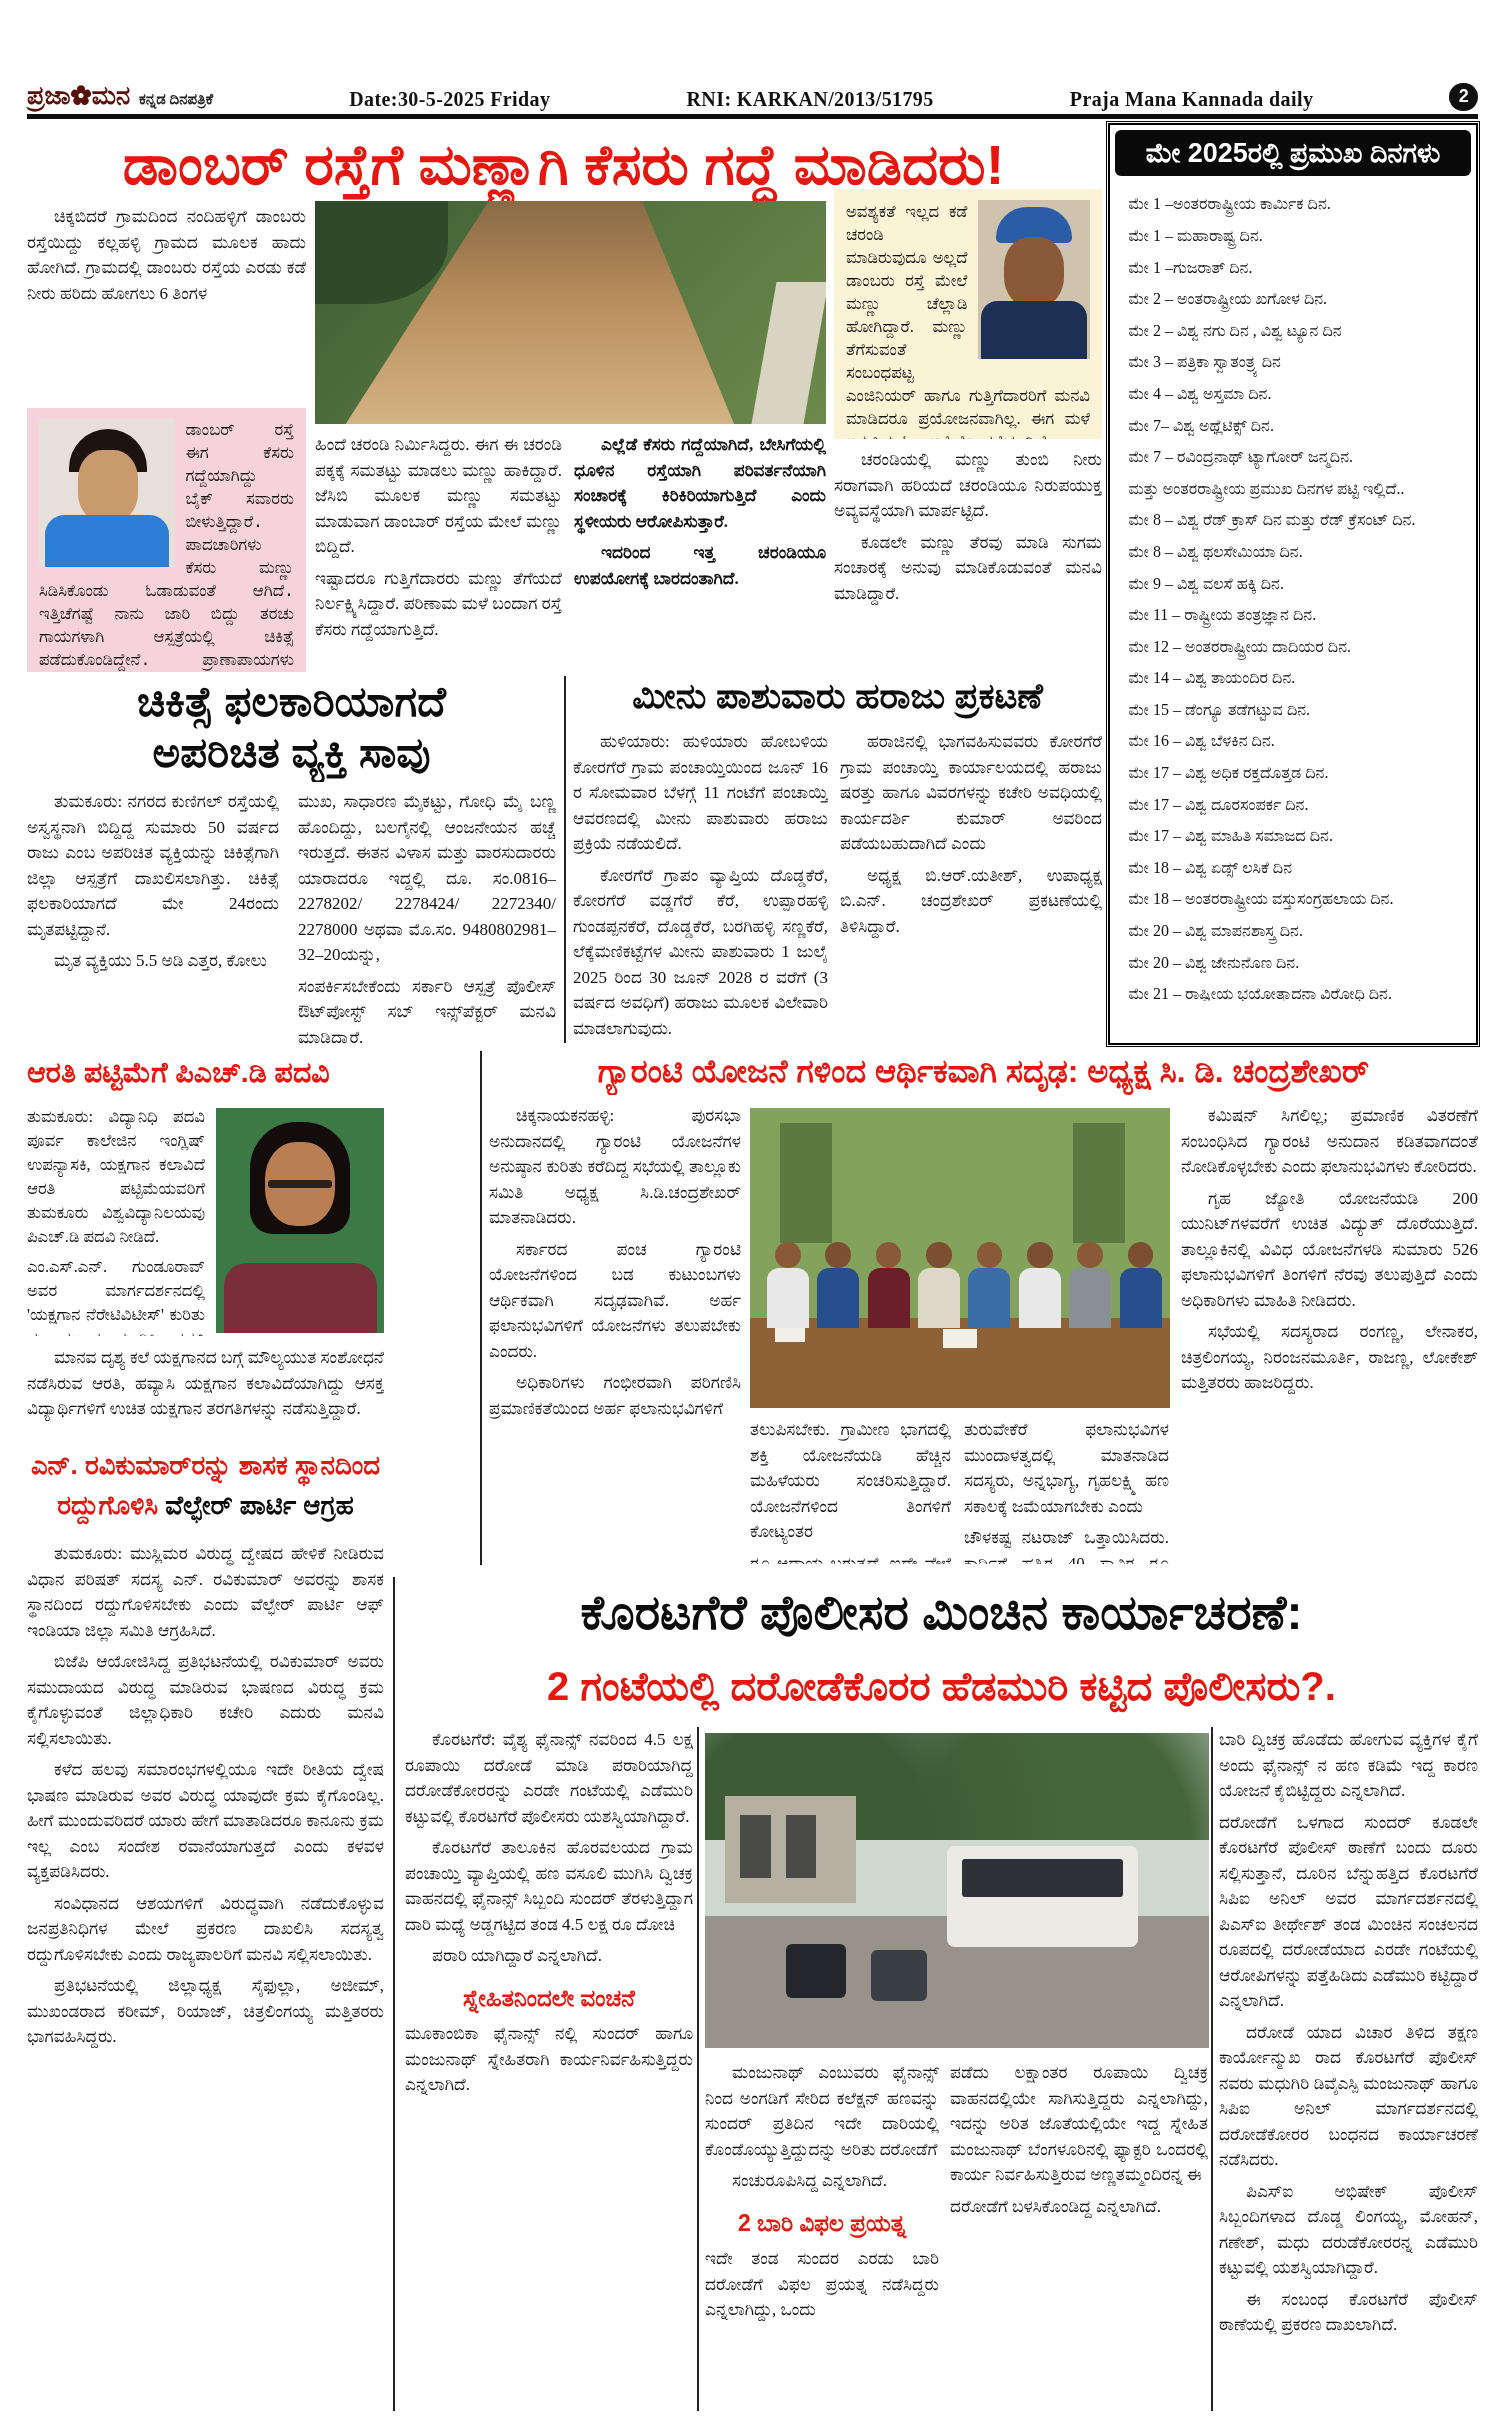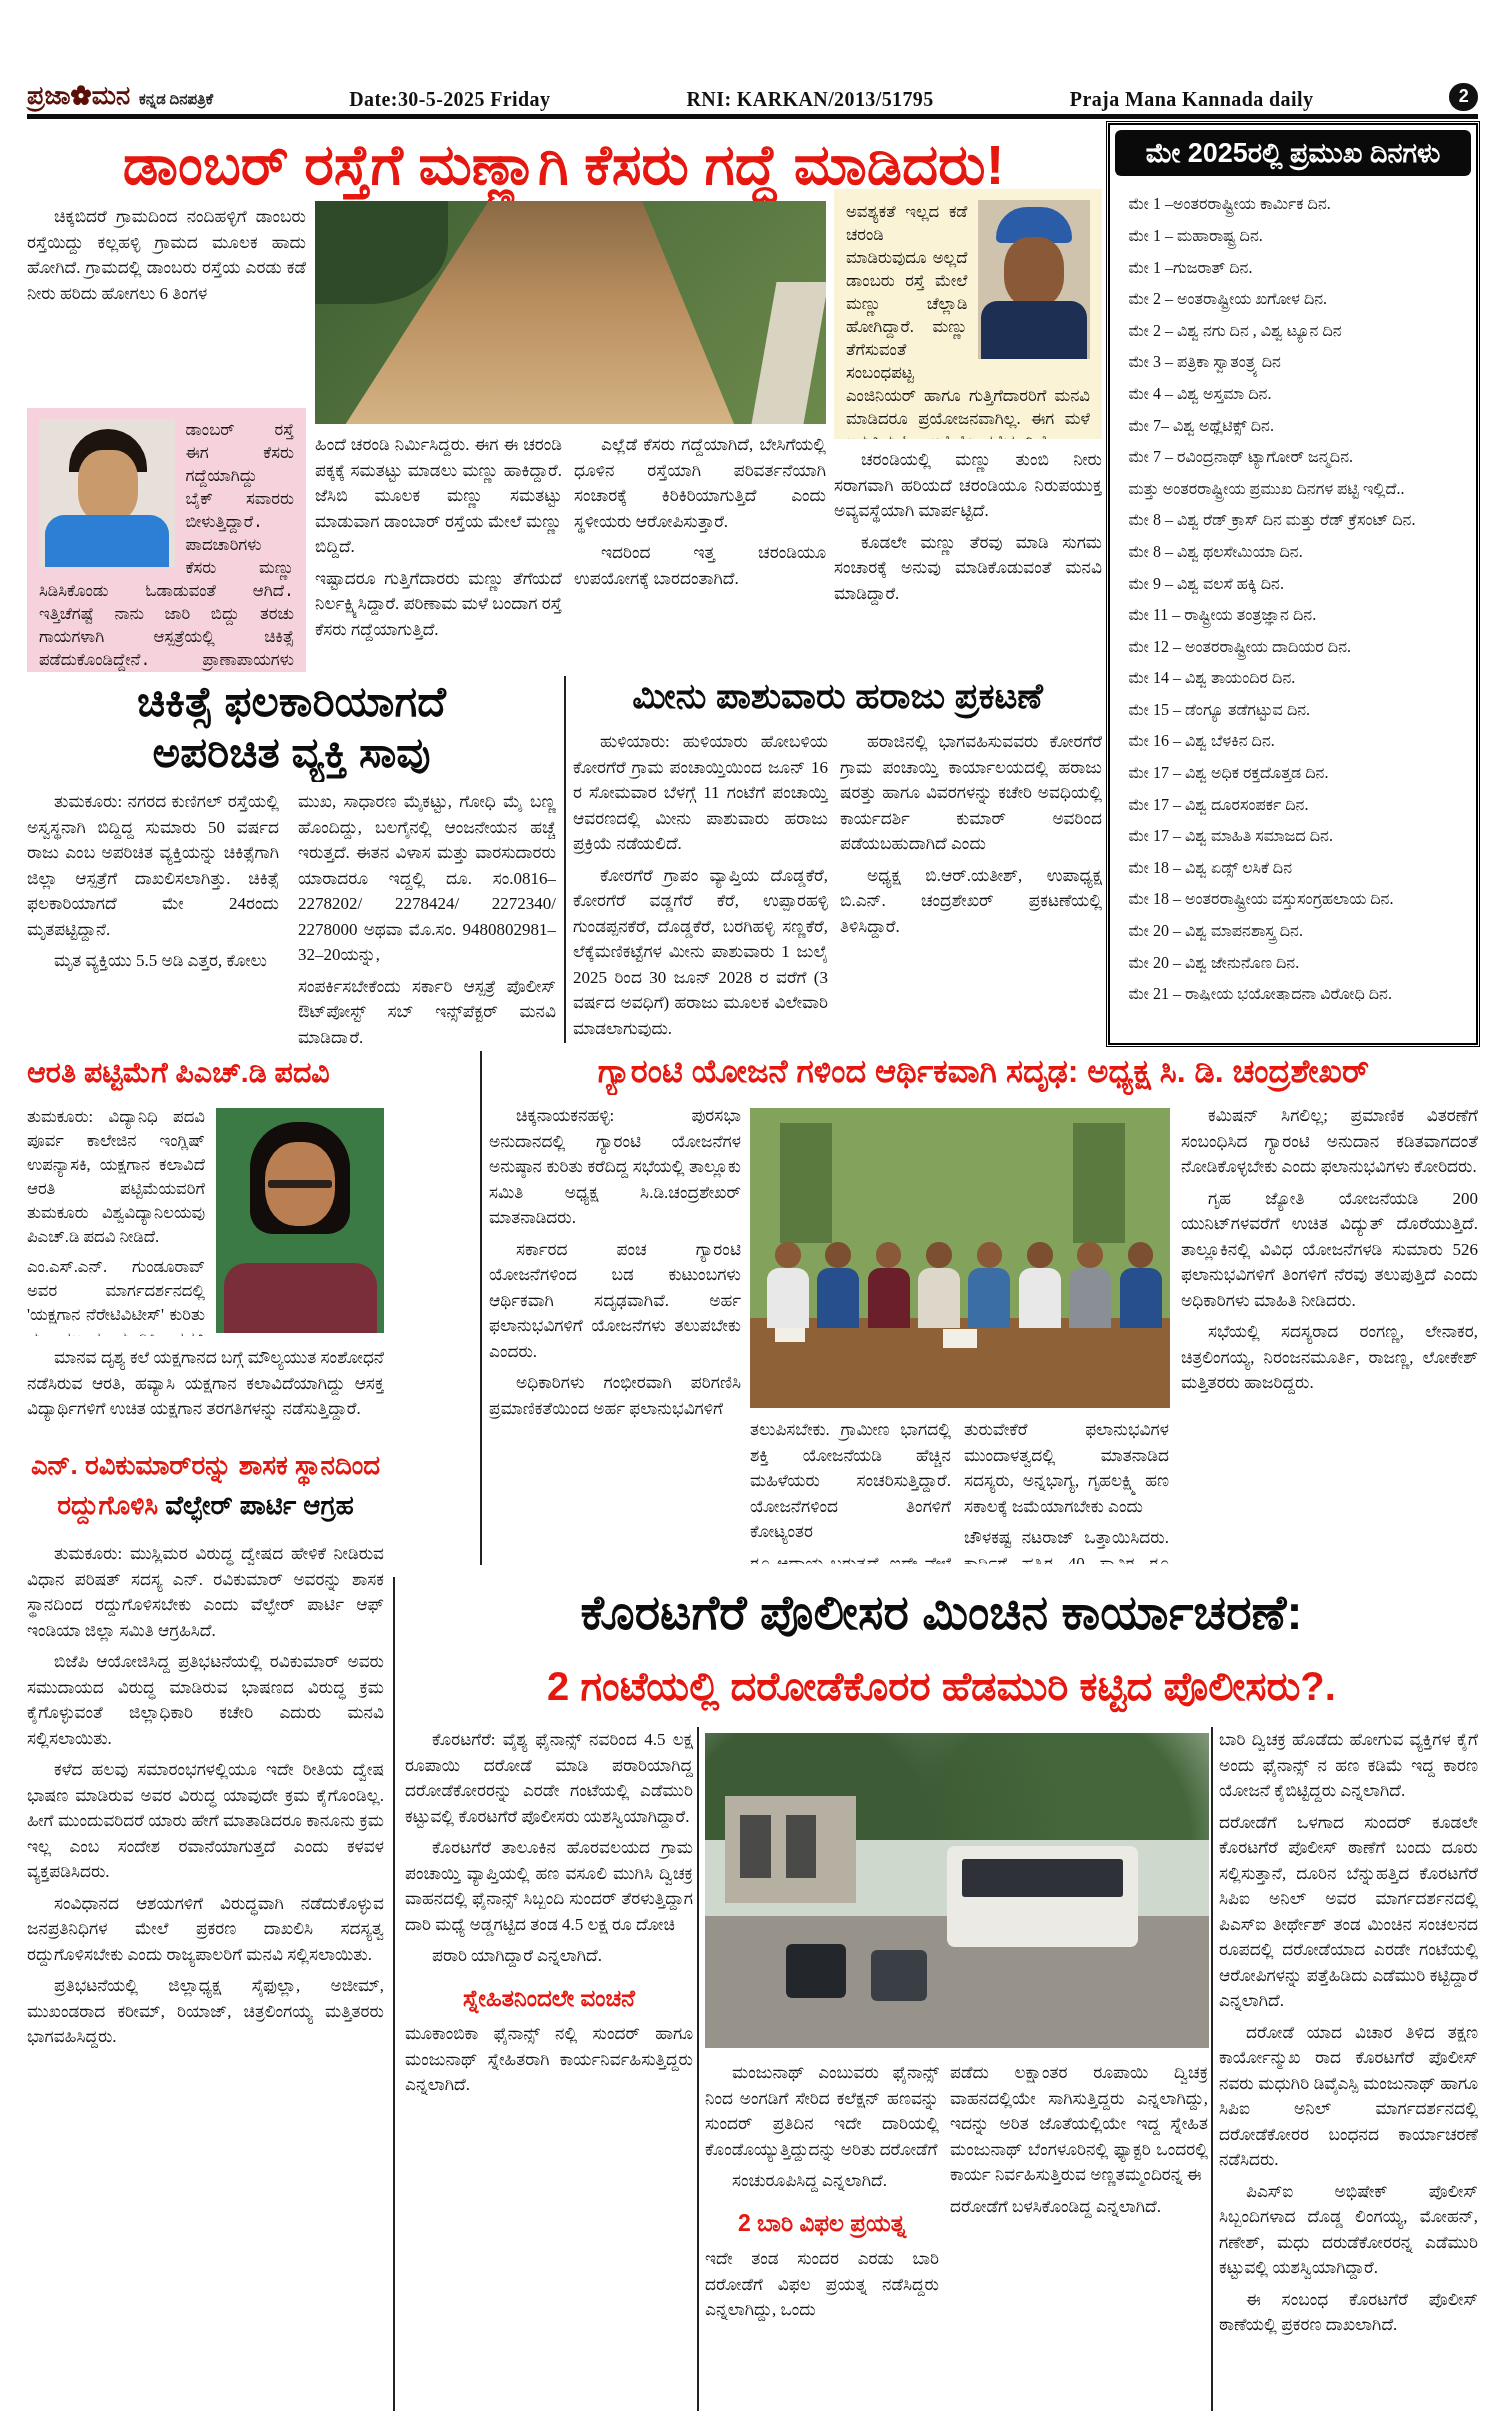--- a/index.html
+++ b/index.html
@@ -129,21 +129,21 @@
       <div class="part" style="bottom:0;left:6px;width:124px;height:52px;background:#2c7fd4;border-radius:19.5px 19.5px 0 0;"></div>
     </div>
     <span>ಡಾಂಬರ್ ರಸ್ತೆ ಈಗ ಕೆಸರು ಗದ್ದೆಯಾಗಿದ್ದು ಬೈಕ್ ಸವಾರರು ಬೀಳುತ್ತಿದ್ದಾರೆ. ಪಾದಚಾರಿಗಳು ಕೆಸರು ಮಣ್ಣು ಸಿಡಿಸಿಕೊಂಡು ಓಡಾಡುವಂತೆ ಆಗಿದೆ. ಇತ್ತಿಚೆಗಷ್ಟೆ ನಾನು ಜಾರಿ ಬಿದ್ದು ತರಚು ಗಾಯಗಳಾಗಿ ಆಸ್ಪತ್ರೆಯಲ್ಲಿ ಚಿಕಿತ್ಸೆ ಪಡೆದುಕೊಂಡಿದ್ದೇನೆ. ಪ್ರಾಣಾಪಾಯಗಳು ಸಂಭವಿಸುವ ಮೊದಲು ಮಣ್ಣು ತೆರವು ಮಾಡಿ.</span>
     
   </div>
 
   <div class="col" style="left:315px;top:432px;width:247px;height:235px;">
       <p class="bp ni">ಹಿಂದೆ ಚರಂಡಿ ನಿರ್ಮಿಸಿದ್ದರು. ಈಗ ಈ ಚರಂಡಿ ಪಕ್ಕಕ್ಕೆ ಸಮತಟ್ಟು ಮಾಡಲು ಮಣ್ಣು ಹಾಕಿದ್ದಾರೆ. ಜೆಸಿಬಿ ಮೂಲಕ ಮಣ್ಣು ಸಮತಟ್ಟು ಮಾಡುವಾಗ ಡಾಂಬಾರ್ ರಸ್ತೆಯ ಮೇಲೆ ಮಣ್ಣು ಬಿದ್ದಿದೆ.</p>
       <p class="bp ni">ಇಷ್ಟಾದರೂ ಗುತ್ತಿಗೆದಾರರು ಮಣ್ಣು ತೆಗೆಯದೆ ನಿರ್ಲಕ್ಷ್ಯಿಸಿದ್ದಾರೆ. ಪರಿಣಾಮ ಮಳೆ ಬಂದಾಗ ರಸ್ತೆ ಕೆಸರು ಗದ್ದೆಯಾಗುತ್ತಿದೆ.</p>
     </div>
-  <div class="col" style="left:574px;top:432px;width:252px;height:235px;">
+  <div class="col" style="left:574px;top:432px;width:252px;height:235px;font-weight:bold;">
       <p class="bp">ಎಲ್ಲೆಡೆ ಕೆಸರು ಗದ್ದೆಯಾಗಿದೆ, ಬೇಸಿಗೆಯಲ್ಲಿ ಧೂಳಿನ ರಸ್ತೆಯಾಗಿ ಪರಿವರ್ತನೆಯಾಗಿ ಸಂಚಾರಕ್ಕೆ ಕಿರಿಕಿರಿಯಾಗುತ್ತಿದೆ ಎಂದು ಸ್ಥಳೀಯರು ಆರೋಪಿಸುತ್ತಾರೆ.</p>
       <p class="bp">ಇದರಿಂದ ಇತ್ತ ಚರಂಡಿಯೂ ಉಪಯೋಗಕ್ಕೆ ಬಾರದಂತಾಗಿದೆ.</p>
     </div>
   <div class="col" style="left:834px;top:447px;width:268px;height:220px;">
       <p class="bp">ಚರಂಡಿಯಲ್ಲಿ ಮಣ್ಣು ತುಂಬಿ ನೀರು ಸರಾಗವಾಗಿ ಹರಿಯದೆ ಚರಂಡಿಯೂ ನಿರುಪಯುಕ್ತ ಅವ್ಯವಸ್ಥೆಯಾಗಿ ಮಾರ್ಪಟ್ಟಿದೆ.</p>
       <p class="bp">ಕೂಡಲೇ ಮಣ್ಣು ತೆರವು ಮಾಡಿ ಸುಗಮ ಸಂಚಾರಕ್ಕೆ ಅನುವು ಮಾಡಿಕೊಡುವಂತೆ ಮನವಿ ಮಾಡಿದ್ದಾರೆ.</p>
     </div>
 
   <div class="abs hl-k blackhl center" style="left:27px;top:676px;width:529px;height:106px;font-size:42px;line-height:51px;">
     <div>ಚಿಕಿತ್ಸೆ ಫಲಕಾರಿಯಾಗದೆ</div>

